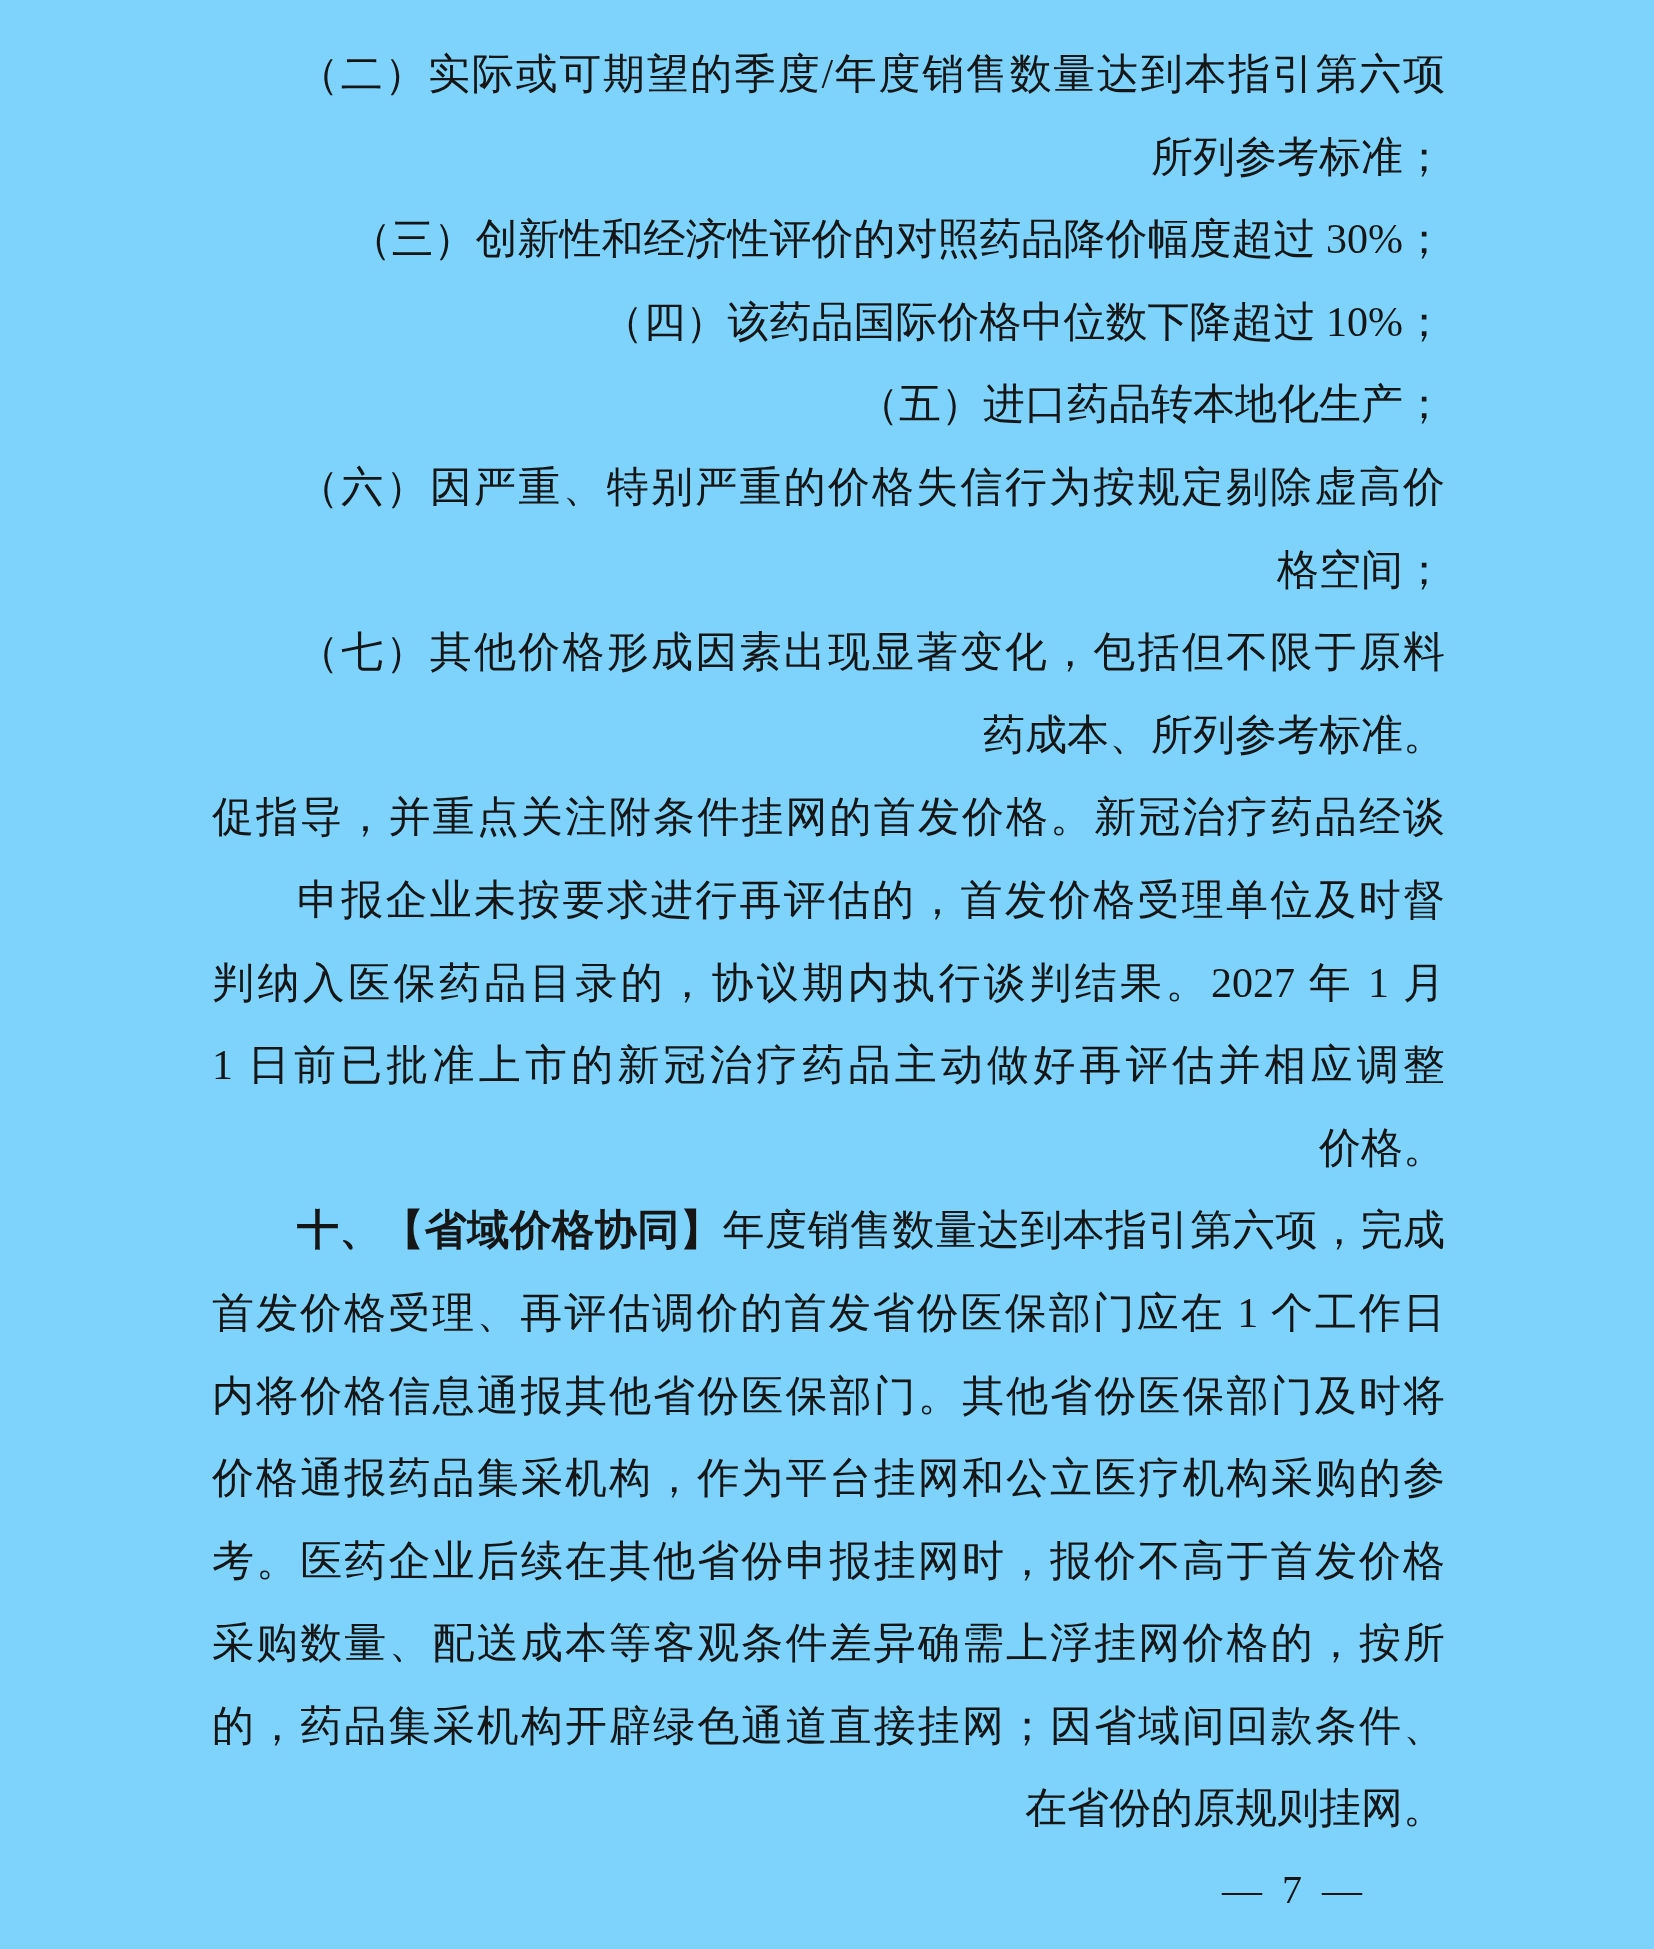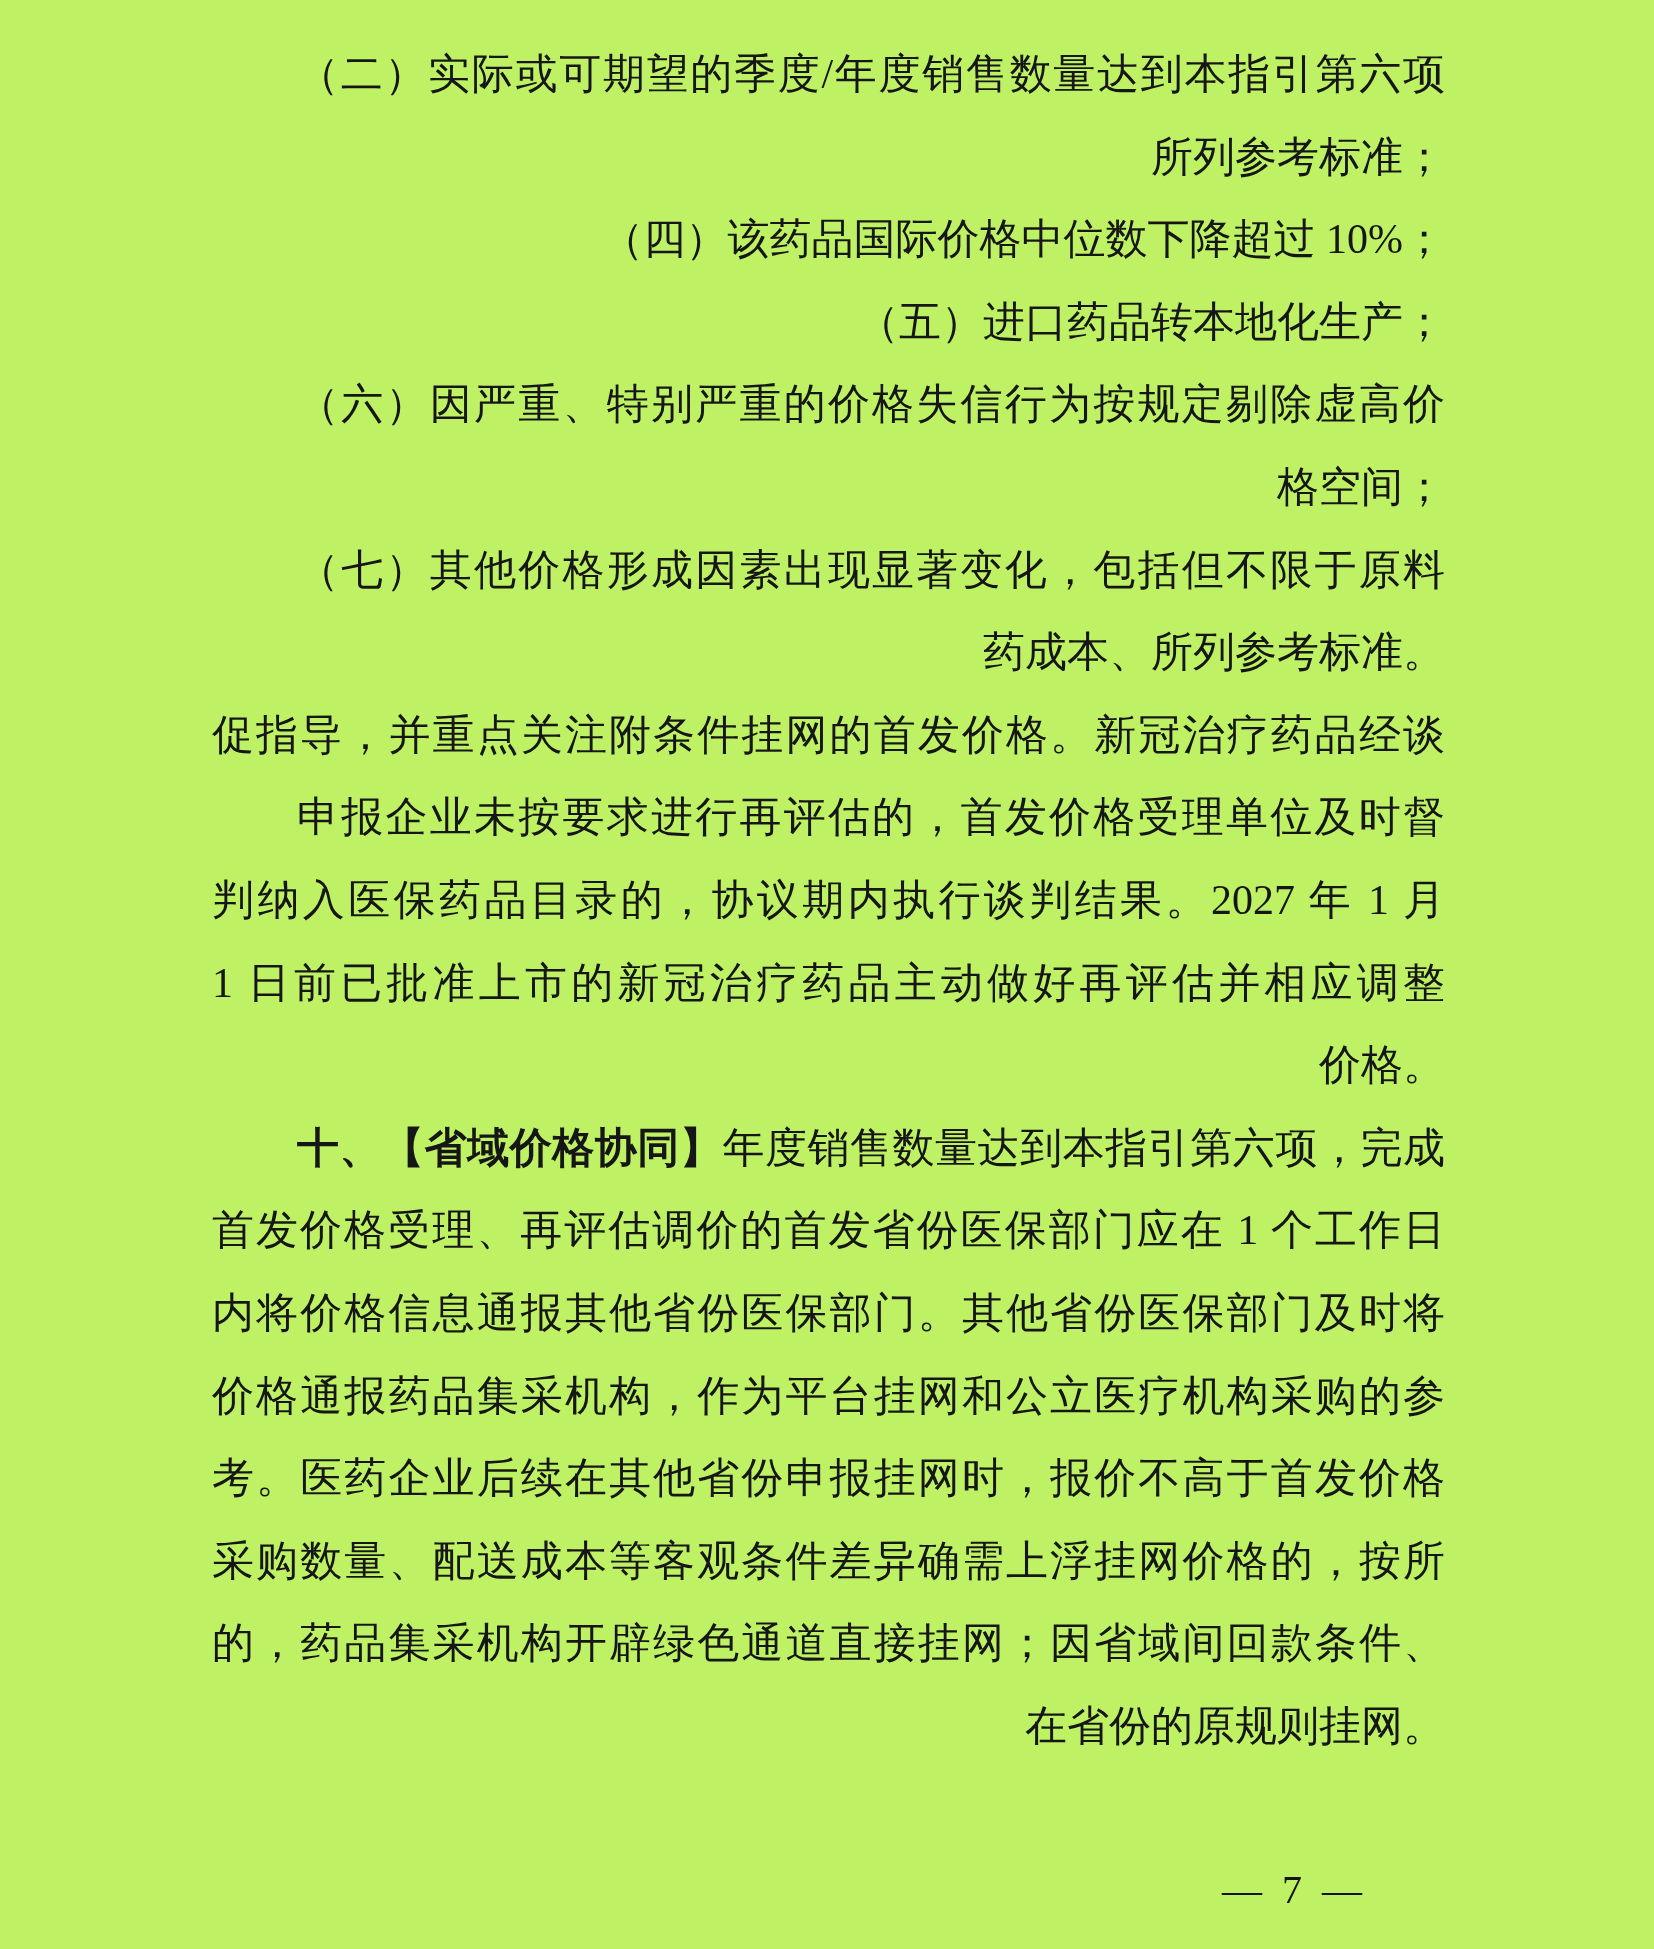--- a/index.html
+++ b/index.html
@@ -4,21 +4,21 @@
 <style>
   html, body {
     margin: 0;
     padding: 0;
     background: #ffffff;
   }
   .page {
     position: relative;
     width: 1654px;
     height: 1949px;
-    background: #bef264;
+    background: #7dd3fc;
     overflow: hidden;
     font-family: "Liberation Serif", "DejaVu Serif", serif;
     color: #161616;
   }
   .text-block {
     position: absolute;
     left: 212px;
     top: 33px;
     width: 1233px;
   }
@@ -49,20 +49,21 @@
     color: #161616;
   }
 </style>
 </head>
 <body>
 
 <div class="page">
   <div class="text-block">
     <div class="line indent j">（二）实际或可期望的季度/年度销售数量达到本指引第六项</div>
     <div class="line">所列参考标准；</div>
+    <div class="line indent">（三）创新性和经济性评价的对照药品降价幅度超过 30%；</div>
     <div class="line indent">（四）该药品国际价格中位数下降超过 10%；</div>
     <div class="line indent">（五）进口药品转本地化生产；</div>
     <div class="line indent j">（六）因严重、特别严重的价格失信行为按规定剔除虚高价</div>
     <div class="line">格空间；</div>
     <div class="line indent j">（七）其他价格形成因素出现显著变化，包括但不限于原料</div>
     <div class="line">药成本、所列参考标准。</div>
     <div class="line j">促指导，并重点关注附条件挂网的首发价格。新冠治疗药品经谈</div>
     <div class="line indent j">申报企业未按要求进行再评估的，首发价格受理单位及时督</div>
     <div class="line j">判纳入医保药品目录的，协议期内执行谈判结果。2027 年 1 月</div>
     <div class="line j">1 日前已批准上市的新冠治疗药品主动做好再评估并相应调整</div>

